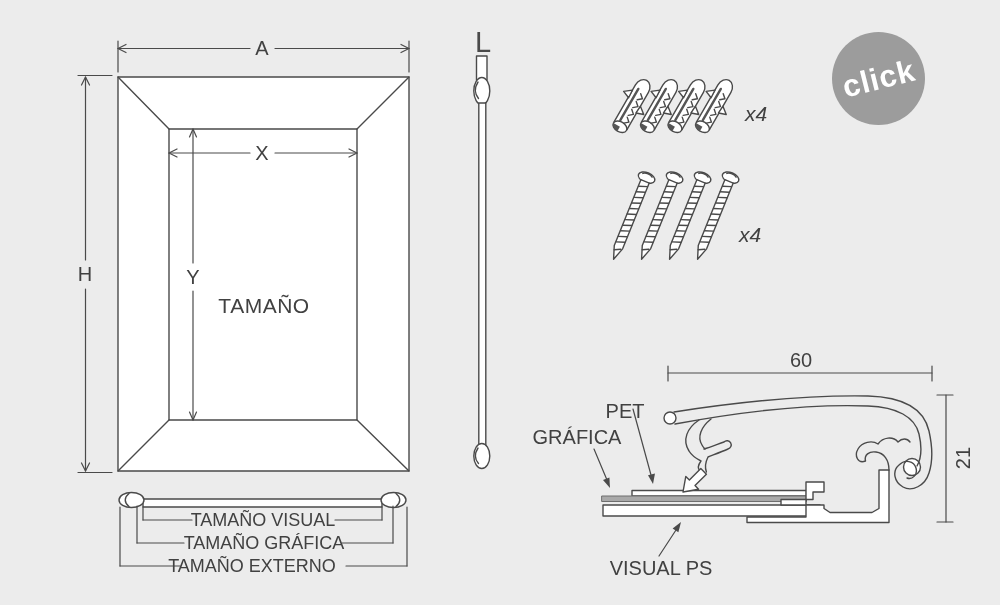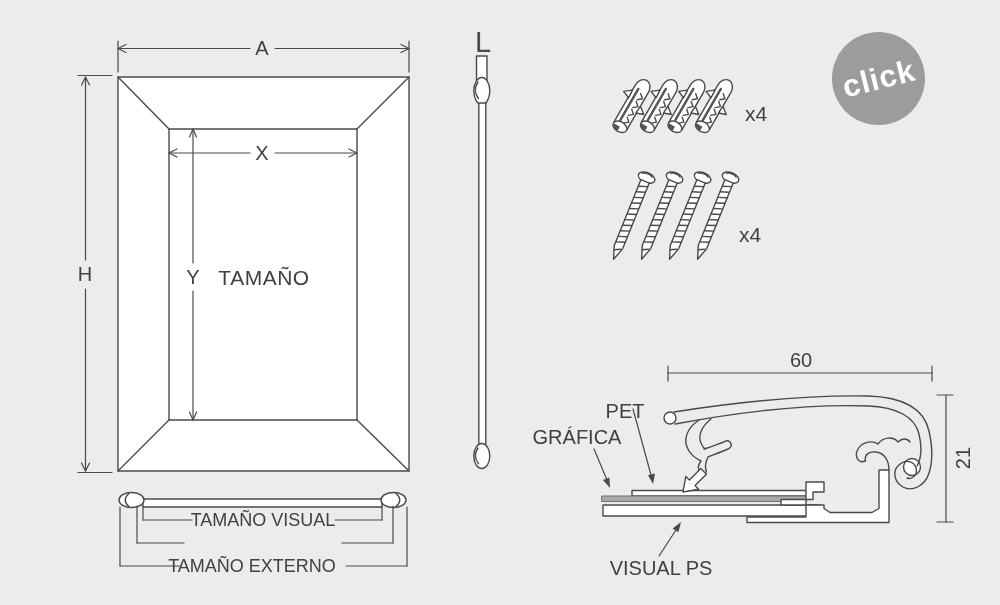--- a/index.html
+++ b/index.html
@@ -15,24 +15,24 @@
     position:absolute;z-index:2;
     transform:translate(-50%,-50%);
     color:#414141;white-space:nowrap;
     font-family:"Liberation Sans", sans-serif;
     line-height:1;
   }
   .lbl.rot90{transform:translate(-50%,-50%) rotate(-90deg);}
   .dim{font-size:20px;}
   .small{font-size:18px;}
   .center-label{
-    text-align:center;font-size:21px;line-height:29px;letter-spacing:0.5px;
+    text-align:center;font-size:21px;line-height:29px;letter-spacing:0.5px;margin-top:28px;
   }
   .len-label{font-size:29px;font-weight:400;color:#4a4a4a;}
-  .qty{font-size:21px;}
+  .qty{font-size:21px;font-style:italic;}
   #click-badge{
     position:absolute;z-index:2;
     left:832px;top:32px;width:93px;height:93px;
     border-radius:50%;
     display:flex;align-items:center;justify-content:center;
   }
   #click-badge span{
     font-size:31px;font-weight:bold;letter-spacing:1px;
     transform:rotate(-14deg);
   }
@@ -226,20 +226,21 @@
 <span class="lbl dim" style="left:262px;top:153px">X</span>
 <span class="lbl dim" style="left:193px;top:277px">Y</span>
 
 <div class="lbl center-label" style="left:264px;top:277px">
   <div>TAMAÑO</div>
 </div>
 
 <span class="lbl len-label" style="left:483px;top:42px">L</span>
 
 <span class="lbl small" style="left:263px;top:520px">TAMAÑO VISUAL</span>
+<span class="lbl small" style="left:264px;top:543px">TAMAÑO GRÁFICA</span>
 <span class="lbl small" style="left:252px;top:566px">TAMAÑO EXTERNO</span>
 
 <span class="lbl qty" style="left:756px;top:113px">x4</span>
 <span class="lbl qty" style="left:750px;top:234px">x4</span>
 
 <div id="click-badge" title="click" style="background: rgb(156, 156, 156);">
   <span style="color: rgb(255, 255, 255);">click</span>
 </div>
 
 <span class="lbl dim" style="left:801px;top:360px">60</span>

